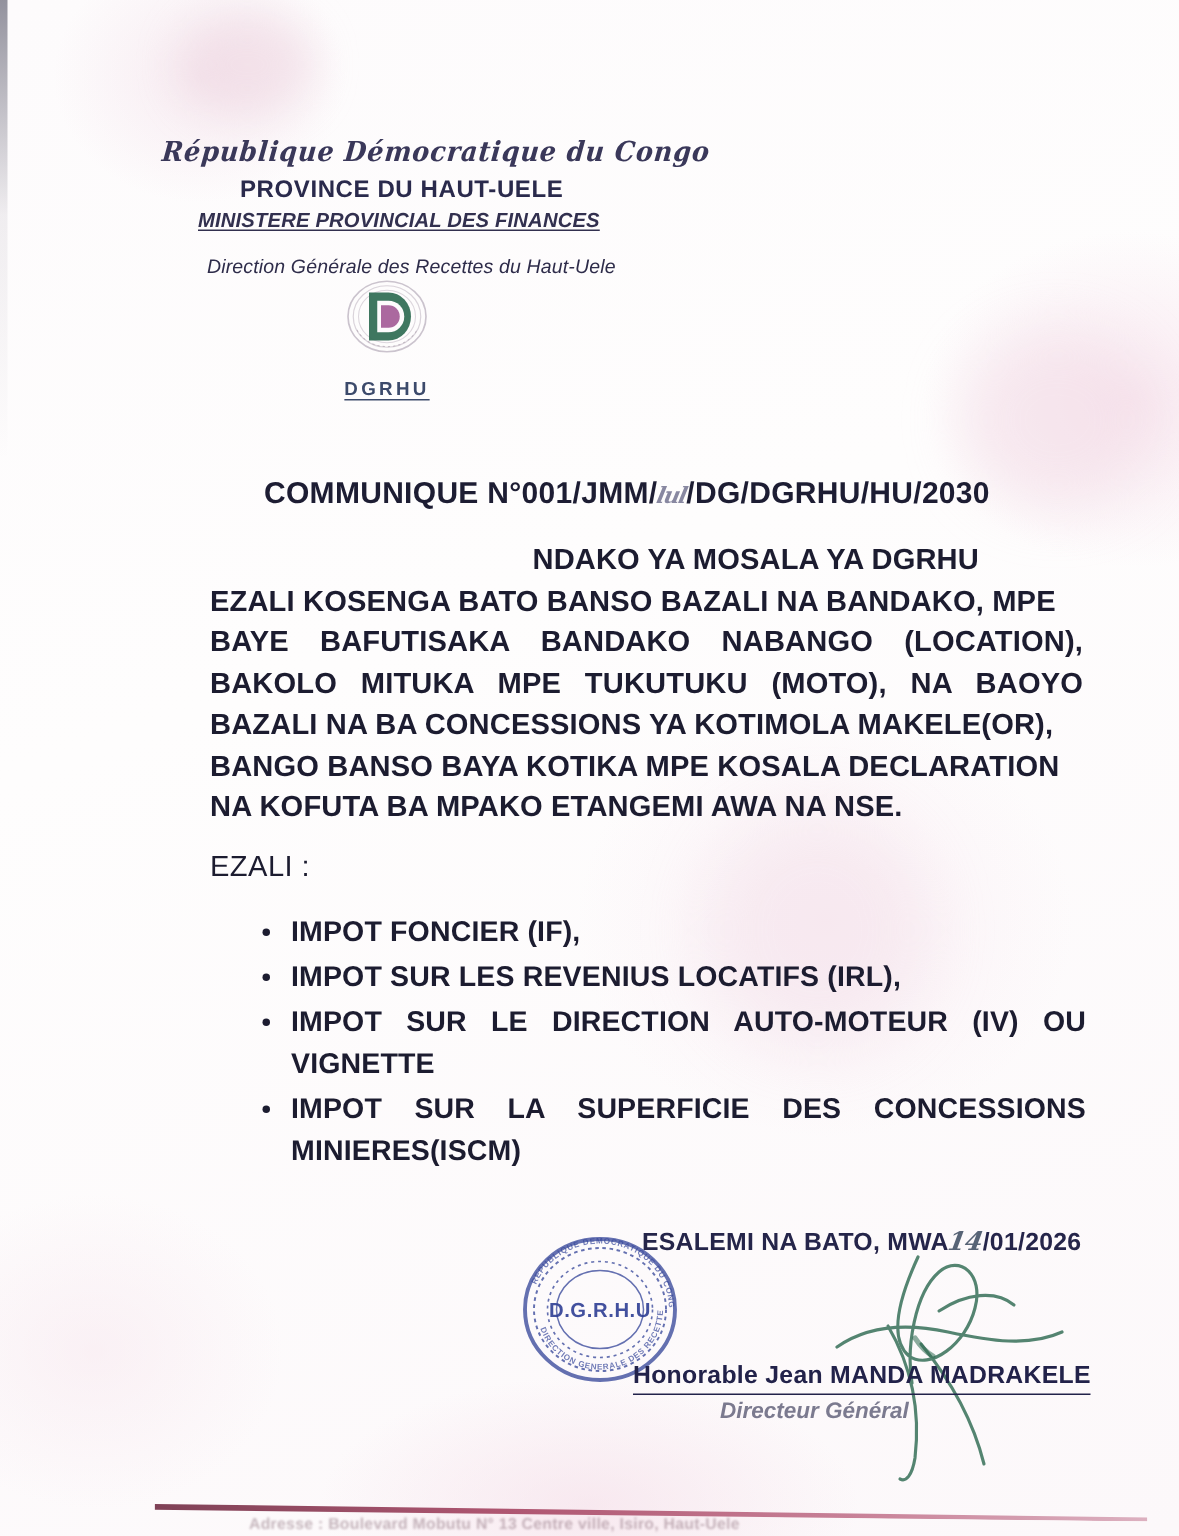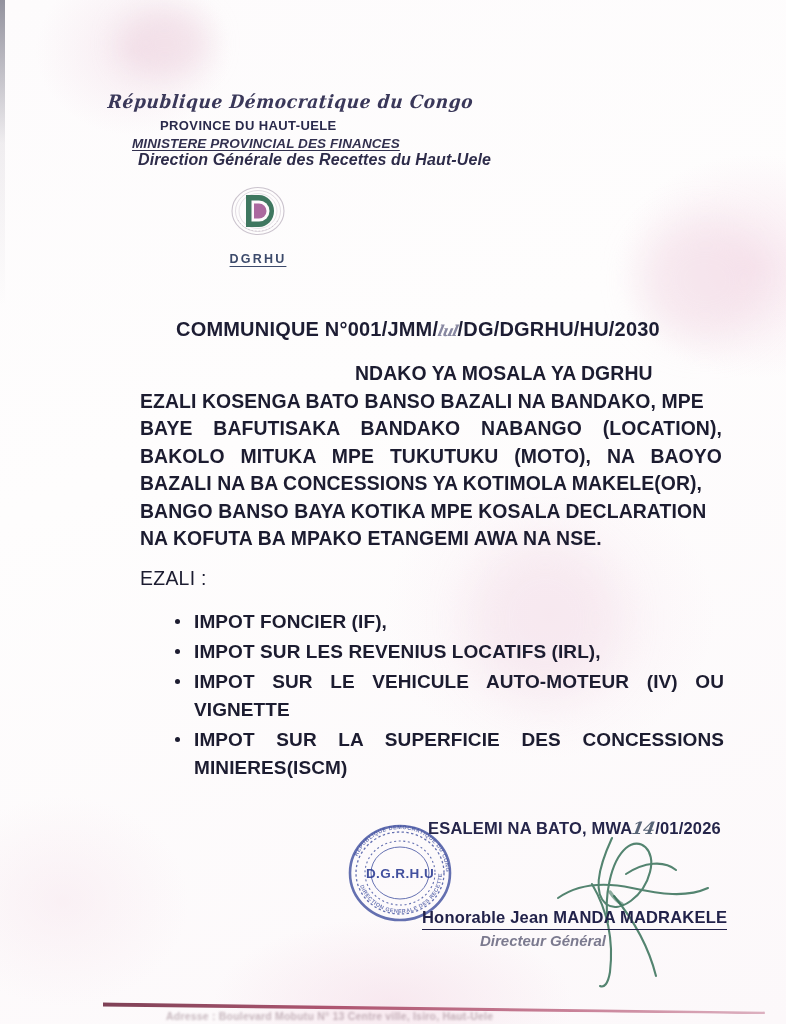--- a/index.html
+++ b/index.html
@@ -45,43 +45,43 @@
     letter-spacing: 0.6px;
     color: #2c2a4e;
     transform: scaleY(1.08) skewX(-6deg);
     transform-origin: left center;
     white-space: nowrap;
     opacity: 0.93;
   }
   .province {
     margin-top: 6px;
     margin-left: 52px;
-    font-size: 13px;
+    font-size: 16px;
     font-weight: bold;
     letter-spacing: 0.4px;
     color: #2a2a4c;
     white-space: nowrap;
   }
   .ministere {
     margin-top: 3px;
     margin-left: 24px;
     font-size: 13.5px;
     font-weight: bold;
     font-style: italic;
     letter-spacing: 0.1px;
     color: #32304f;
     text-decoration: underline;
     text-underline-offset: 2px;
     white-space: nowrap;
   }
   .direction {
-    margin-top: 0;
+    margin-top: 16px;
     margin-left: 30px;
-    font-size: 16px;
-    font-weight: bold;
+    font-size: 13px;
+    font-weight: normal;
     font-style: italic;
     letter-spacing: 0.1px;
     color: #2e2c4a;
     white-space: nowrap;
   }
 
   
   .emblem-wrap {
     position: absolute;
     left: 228px;
@@ -340,21 +340,21 @@
       <span class="ln">IMPOT FONCIER (IF),</span>
     </div>
 
     <div class="bullet-item">
       <span class="dot"></span>
       <span class="ln">IMPOT SUR LES REVENIUS LOCATIFS (IRL),</span>
     </div>
 
     <div class="bullet-item">
       <span class="dot"></span>
-      <span class="ln just">IMPOT SUR LE VEHICULE AUTO-MOTEUR (IV) OU</span>
+      <span class="ln just">IMPOT SUR LE DIRECTION AUTO-MOTEUR (IV) OU</span>
       <span class="ln">VIGNETTE</span>
     </div>
 
     <div class="bullet-item">
       <span class="dot"></span>
       <span class="ln just">IMPOT SUR LA SUPERFICIE DES CONCESSIONS</span>
       <span class="ln">MINIERES(ISCM)</span>
     </div>
 
   </div>

